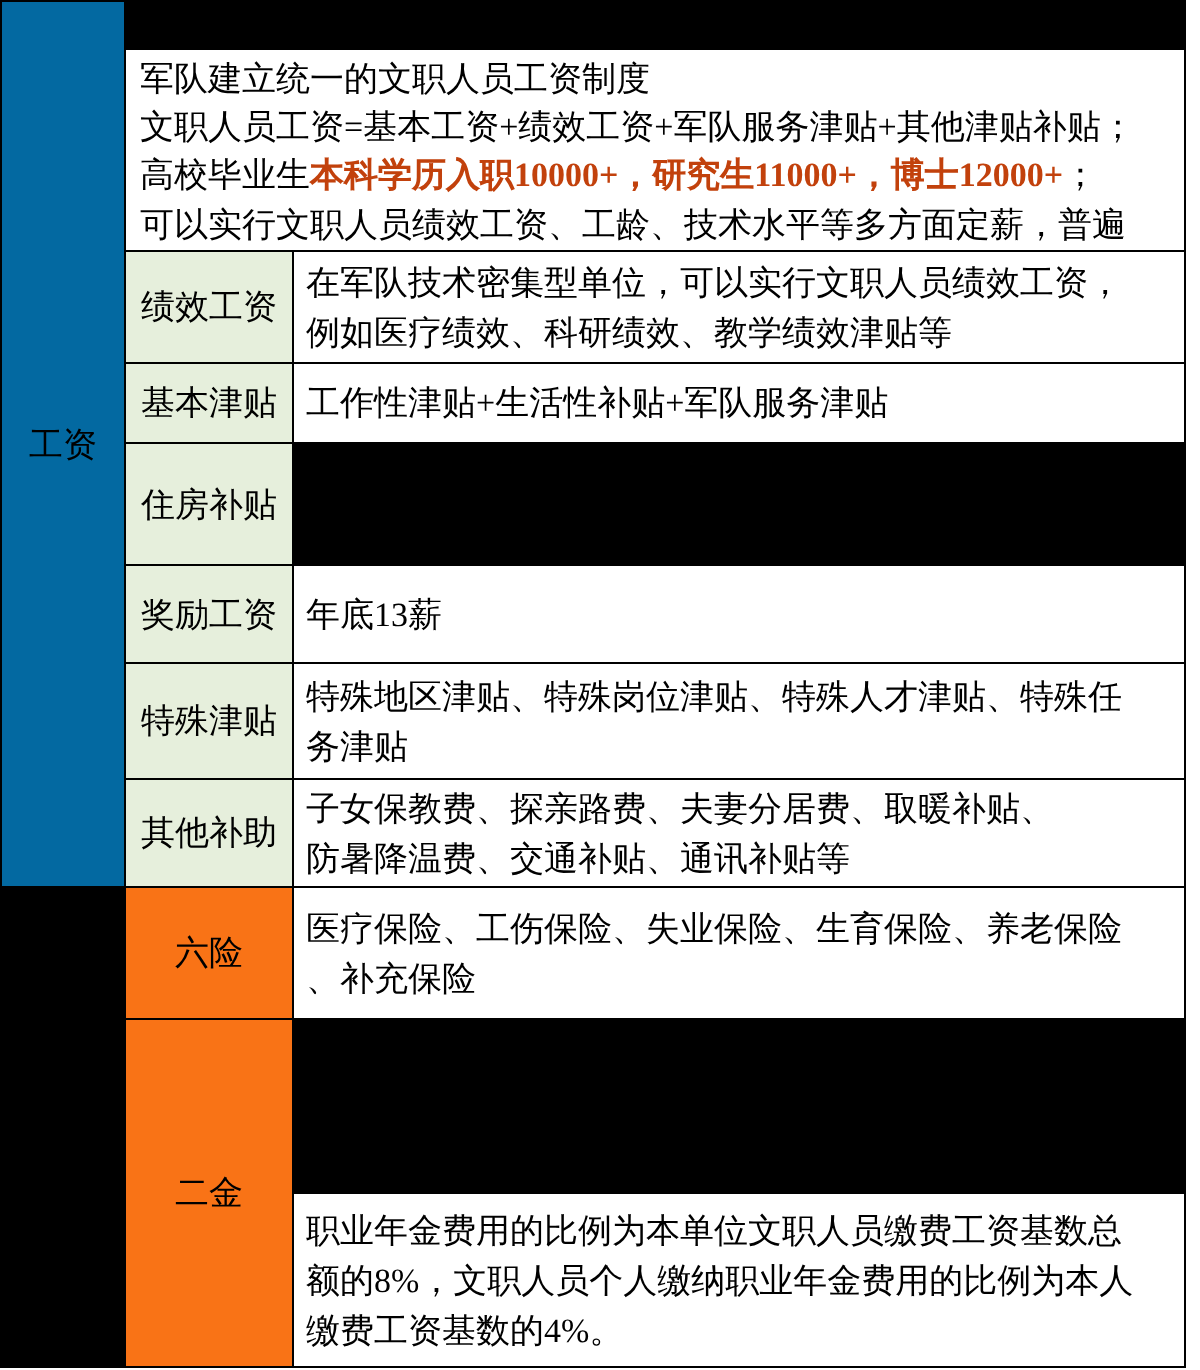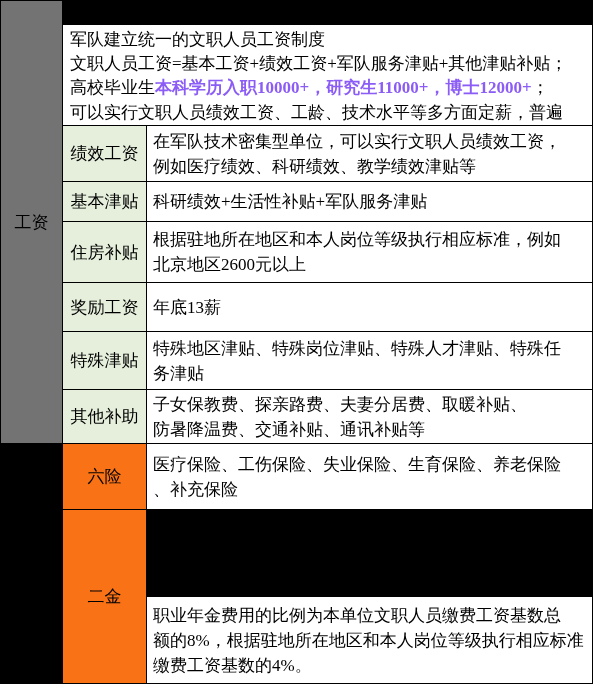--- a/index.html
+++ b/index.html
@@ -19,40 +19,40 @@
     border:1px solid #000;
   }
   .cell{
     background:#fff;
     display:flex;
     align-items:center;
     overflow:hidden;
     font-size:17px;
     line-height:25px;
   }
-  .blue{background:#737373;}
+  .blue{background:#0369a1;}
   .green{background:#e6efdc;}
   .salmon{background:#f97316;}
   .label-main{justify-content:center;}
   .label-wrap{justify-content:flex-start;padding:0 3px;}
   .sublabel{justify-content:center;text-align:left;}
   .content{
     padding:2px 4px 2px 6px;
     white-space:pre-wrap;
   }
   .intro{
     flex-direction:column;
     align-items:flex-start;
     justify-content:flex-start;
     padding:3px 2px 0 7px;
     line-height:24.2px;
     margin-top:24px;
   }
   .iline{white-space:pre;}
-  .red{color:#8b5cf6;font-weight:bold;}
+  .red{color:#c2410c;font-weight:bold;}
 </style>
 </head>
 <body>
 
 <div class="table">
 
   <div class="cell blue label-main" style="grid-area:1/1/8/2">工资</div>
 
   <div class="cell intro" style="grid-area:1/2/2/4">
     <div class="iline">军队建立统一的文职人员工资制度</div>
@@ -60,40 +60,38 @@
     <div class="iline"><span>高校毕业生</span><span class="red">本科学历入职10000+，研究生11000+，博士12000+</span><span>；</span></div>
     <div class="iline">可以实行文职人员绩效工资、工龄、技术水平等多方面定薪，普遍
 都是高于当地平均工资水平。</div>
   </div>
 
   <div class="cell green sublabel" style="grid-area:2/2/3/3">绩效工资</div>
   <div class="cell green sublabel" style="grid-area:3/2/4/3">基本津贴</div>
 
   <div class="cell content" style="grid-area:2/3/3/4">在军队技术密集型单位，可以实行文职人员绩效工资，
 例如医疗绩效、科研绩效、教学绩效津贴等</div>
-  <div class="cell content" style="grid-area:3/3/4/4">科研绩效+生活性补贴+军队服务津贴</div>
+  <div class="cell content" style="grid-area:3/3/4/4">工作性津贴+生活性补贴+军队服务津贴</div>
 
   <div class="cell green sublabel" style="grid-area:4/2/5/3">住房补贴</div>
-  <div class="cell content" style="grid-area:4/3/5/4">根据驻地所在地区和本人岗位等级执行相应标准，例如
-北京地区2600元以上</div>
 
   <div class="cell green sublabel" style="grid-area:5/2/6/3">奖励工资</div>
   <div class="cell content" style="grid-area:5/3/6/4">年底13薪</div>
 
   <div class="cell content" style="grid-area:6/3/7/4">特殊地区津贴、特殊岗位津贴、特殊人才津贴、特殊任
 务津贴</div>
   <div class="cell green sublabel" style="grid-area:6/2/7/3">特殊津贴</div>
 
   <div class="cell green sublabel" style="grid-area:7/2/8/3">其他补助</div>
   <div class="cell content" style="grid-area:7/3/8/4">子女保教费、探亲路费、夫妻分居费、取暖补贴、
 防暑降温费、交通补贴、通讯补贴等</div>
 
 
   <div class="cell salmon sublabel" style="grid-area:8/2/9/3">六险</div>
   <div class="cell content" style="grid-area:8/3/9/4">医疗保险、工伤保险、失业保险、生育保险、养老保险
 、补充保险</div>
 
   <div class="cell salmon sublabel" style="grid-area:9/2/11/3">二金</div>
   <div class="cell content" style="grid-area:10/3/11/4">职业年金费用的比例为本单位文职人员缴费工资基数总
-额的8%，根据驻地所在地区和本人岗位等级执行相应标准
+额的8%，文职人员个人缴纳职业年金费用的比例为本人
 缴费工资基数的4%。</div>
 
 </div>
 
 </body></html>

